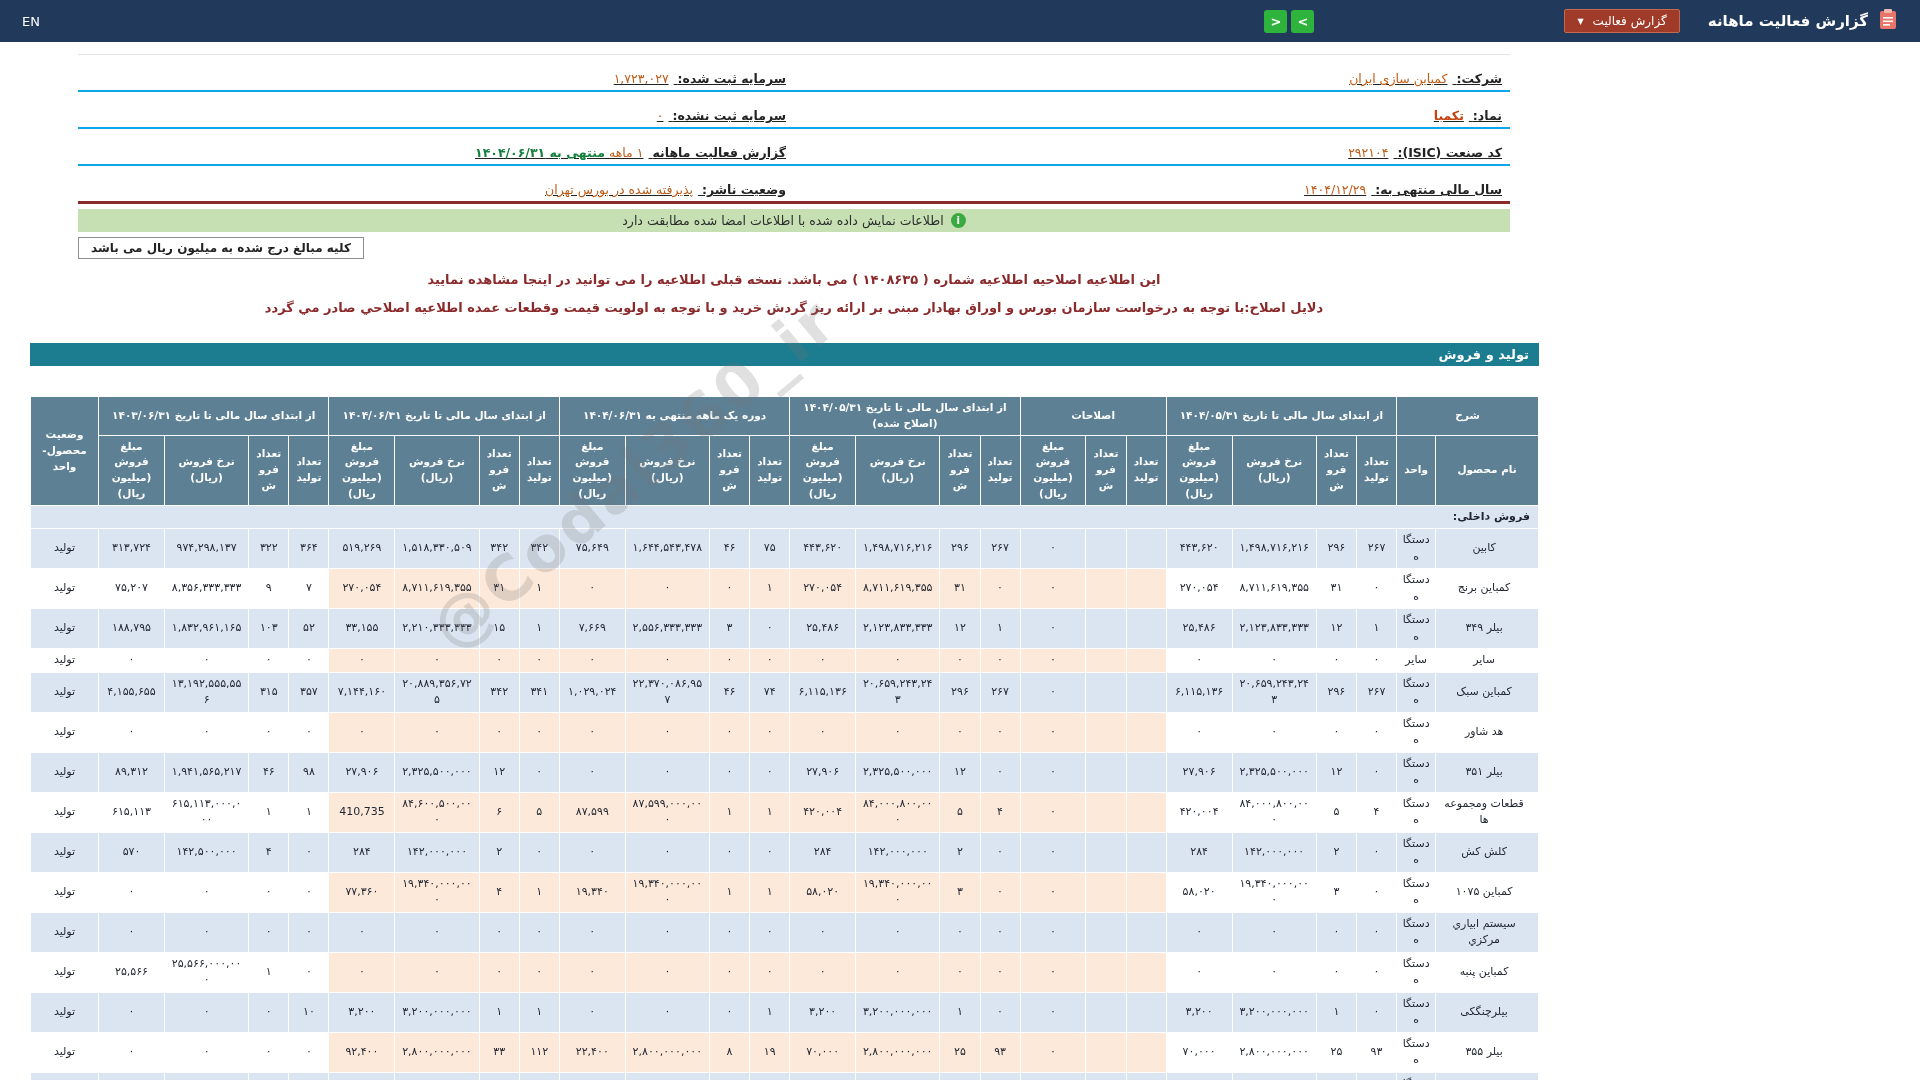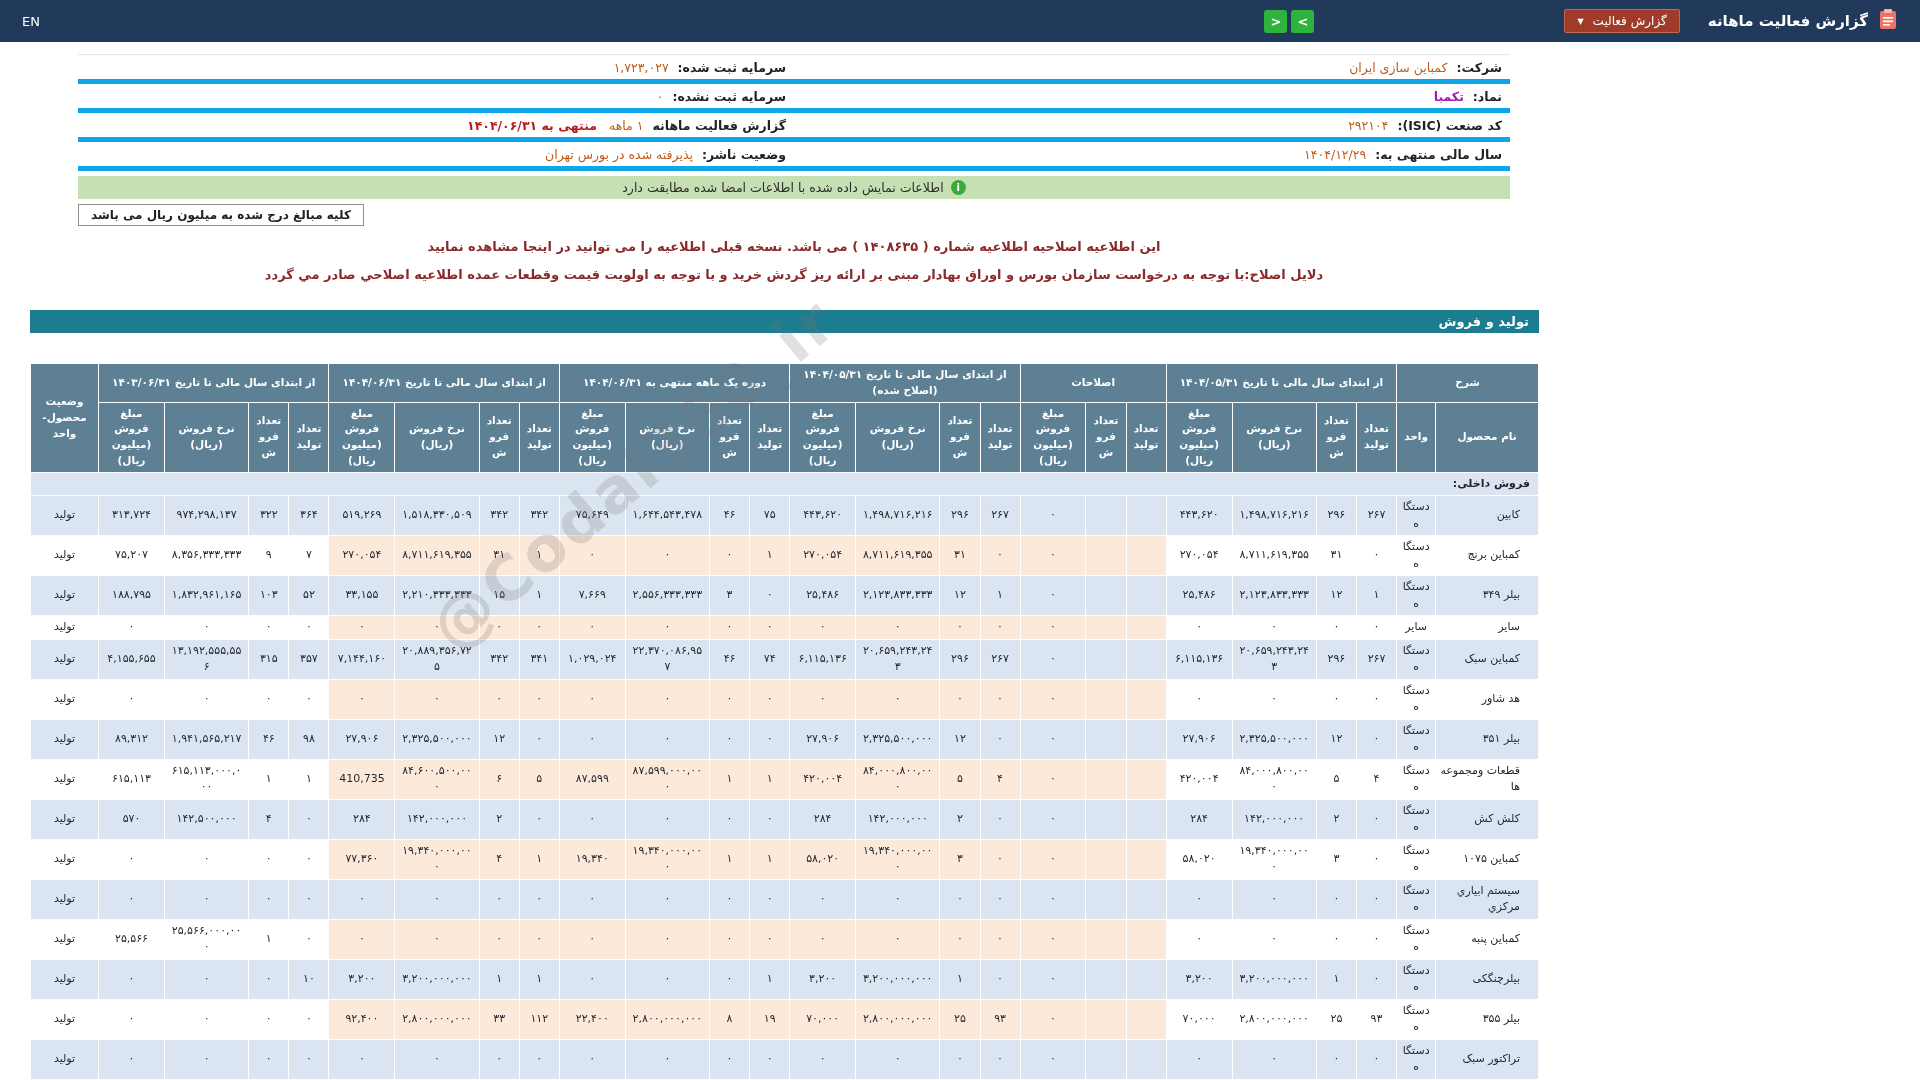--- a/index.html
+++ b/index.html
@@ -55,29 +55,30 @@
   .content-a { margin: 12px 410px 0 78px; }
   .info-table {
     width: 100%;
     border-collapse: collapse;
     font-size: 12.5px;
     border-top: 1px solid #e5e5e5;
     border-bottom: 3px solid var(--alert_red, #8a2a2b);
   }
   .info-table td {
     width: 50%;
-    padding: 5px 8px 4px;
-    border-bottom: 5px solid #0ea5e9;
+    padding: 16px 8px 4px;
+    border-bottom: 2px solid #0ea5e9;
     vertical-align: middle;
+    text-decoration: underline;
   }
   .info-label { font-weight: bold; color: #222; }
   .info-value { margin-right: 5px; }
   .info-value.orange { color: var(--value_orange, #bf5b16); }
-  .info-value.dark { color: #a21caf; font-weight: bold; }
-  .info-suffix { font-weight: bold; color: #b91c1c; margin-right: 8px; }
+  .info-value.dark { color: #c2410c; font-weight: bold; }
+  .info-suffix { font-weight: bold; color: #15803d; margin-right: 0; }
 
   .green-bar {
     margin-top: 5px;
     background: var(--green_bar, #c6e0b4);
     padding: 4px 6px;
     font-size: 12.5px;
     color: #2d2d2d;
     display: flex;
     justify-content: center;
     align-items: center;
@@ -149,21 +150,21 @@
   }
   .prod-table td {
     border: 1px solid #fff;
     padding: 3px 4px;
     text-align: center;
     color: #1f2430;
     line-height: 1.5;
     word-wrap: break-word;
     vertical-align: middle;
   }
-  .prod-table .cell-name { text-align: right; padding-right: 18px; }
+  .prod-table .cell-name { text-align: center; padding-right: 10px; }
   .row-blue td { background: var(--row_blue, #dbe5f1); }
   .row-white td { background: #ffffff; }
   .row-white td.hl { background: var(--highlight_orange, #fde9d9); }
   .row-section td {
     background: var(--row_blue, #dbe5f1);
     text-align: right;
     font-weight: bold;
     padding-right: 8px;
     color: #1f2430;
   }

